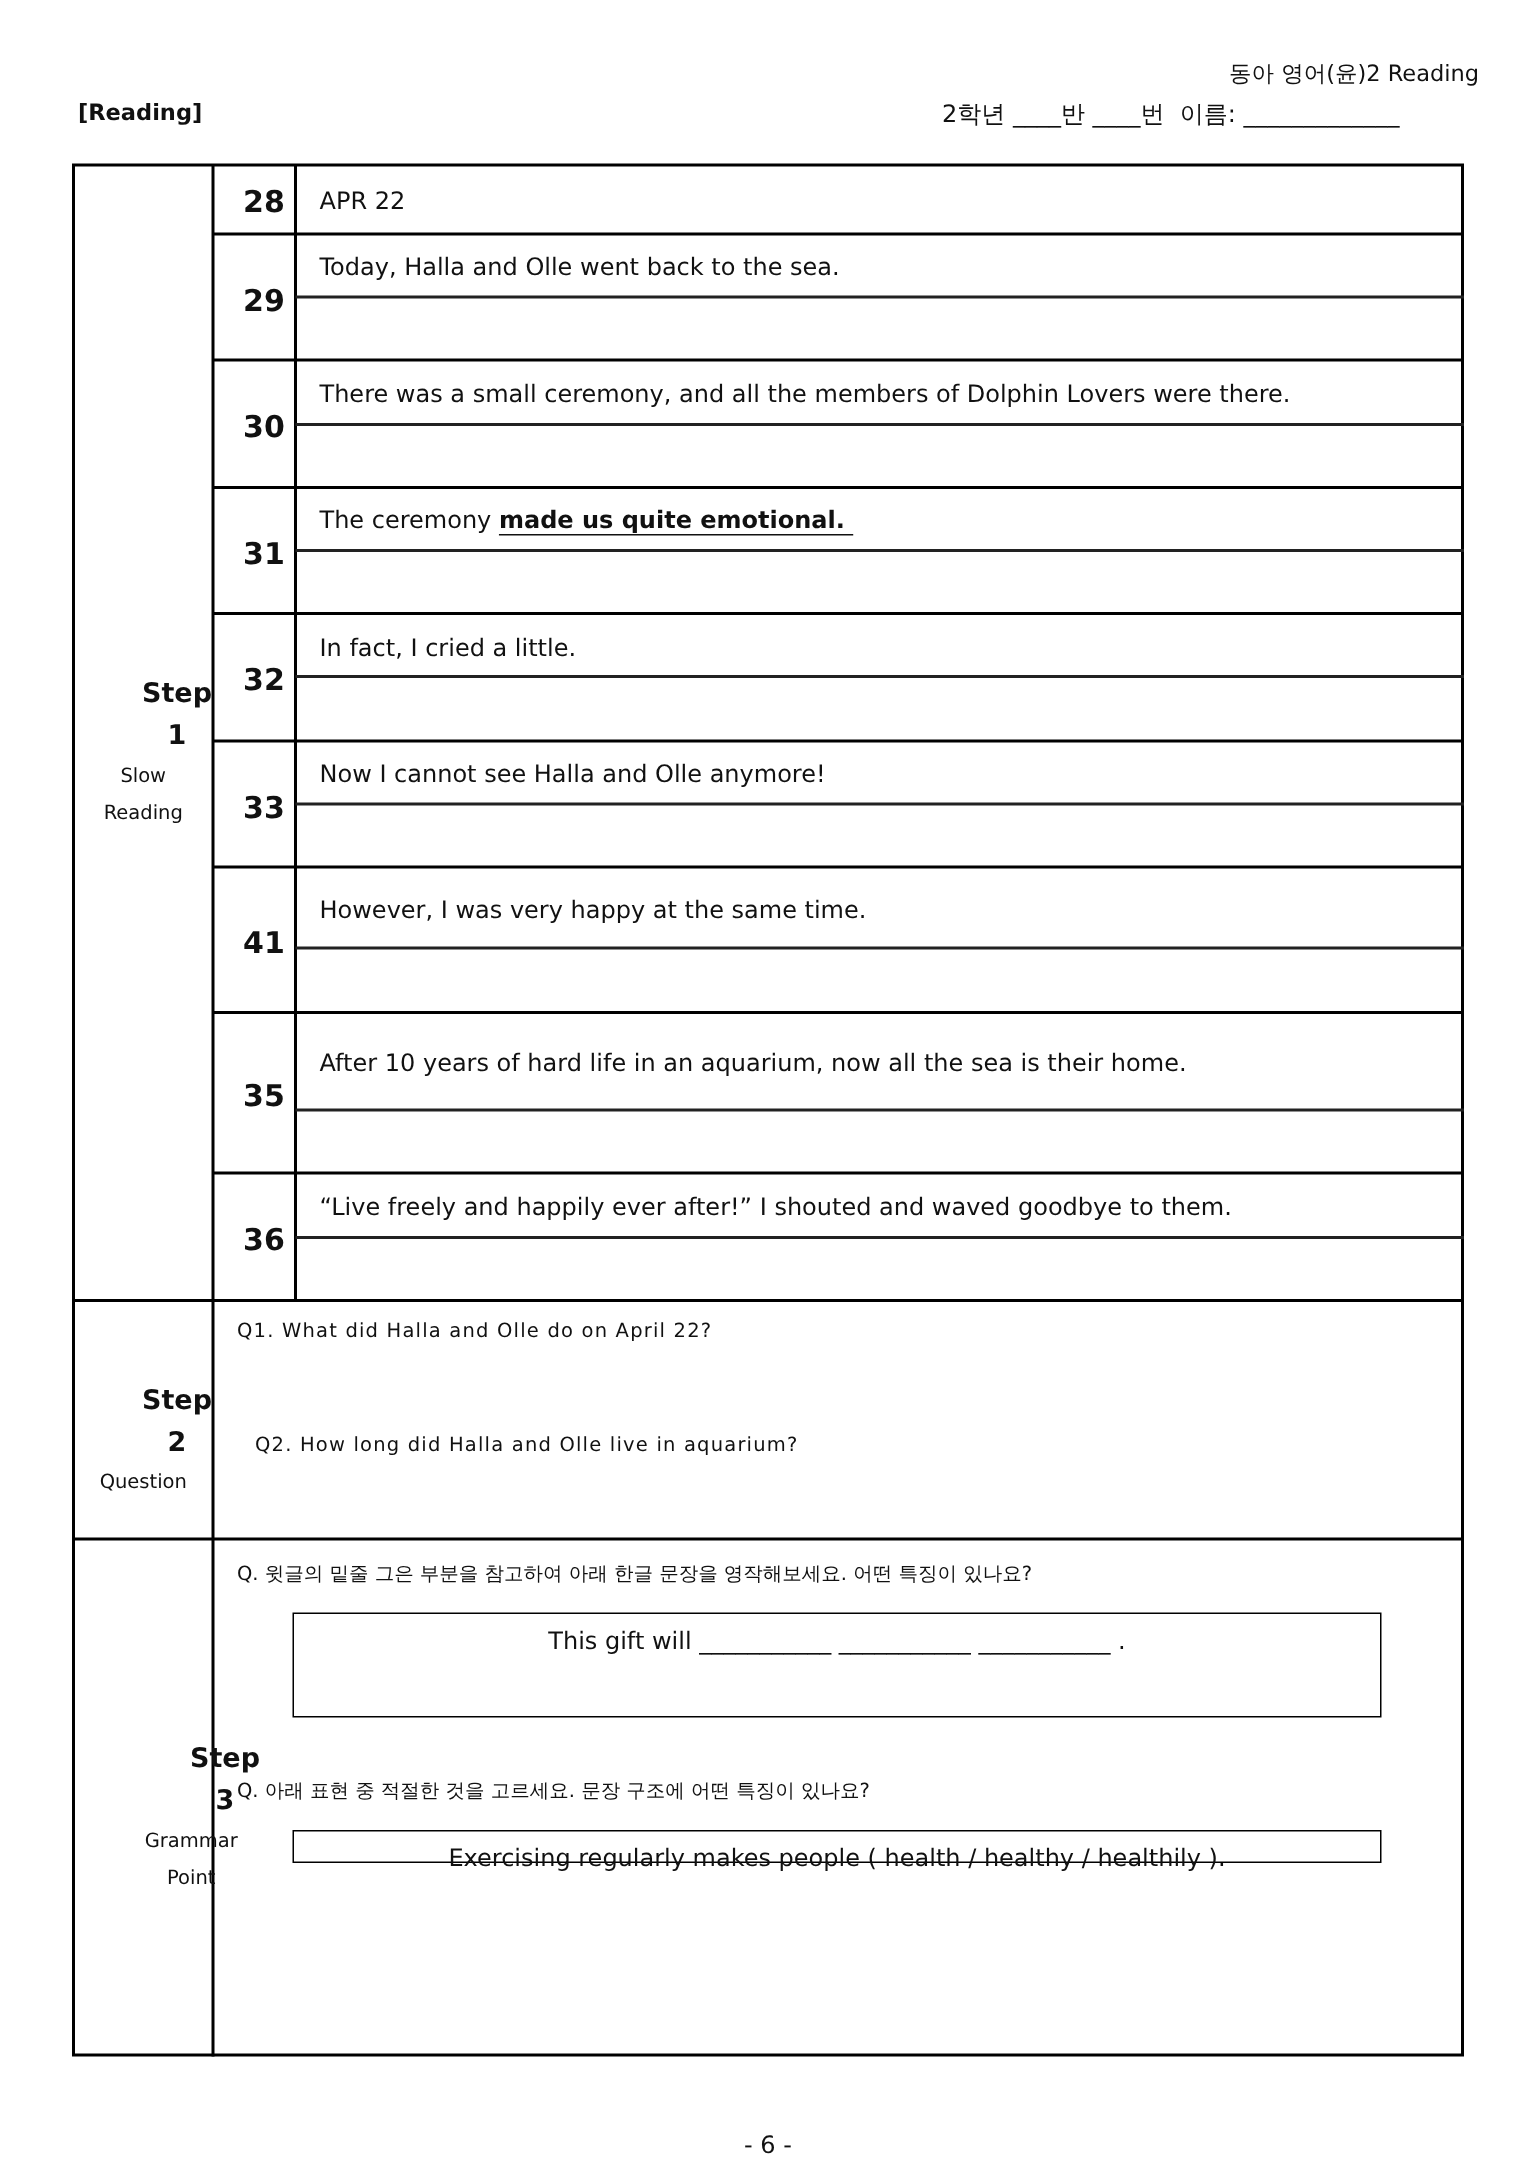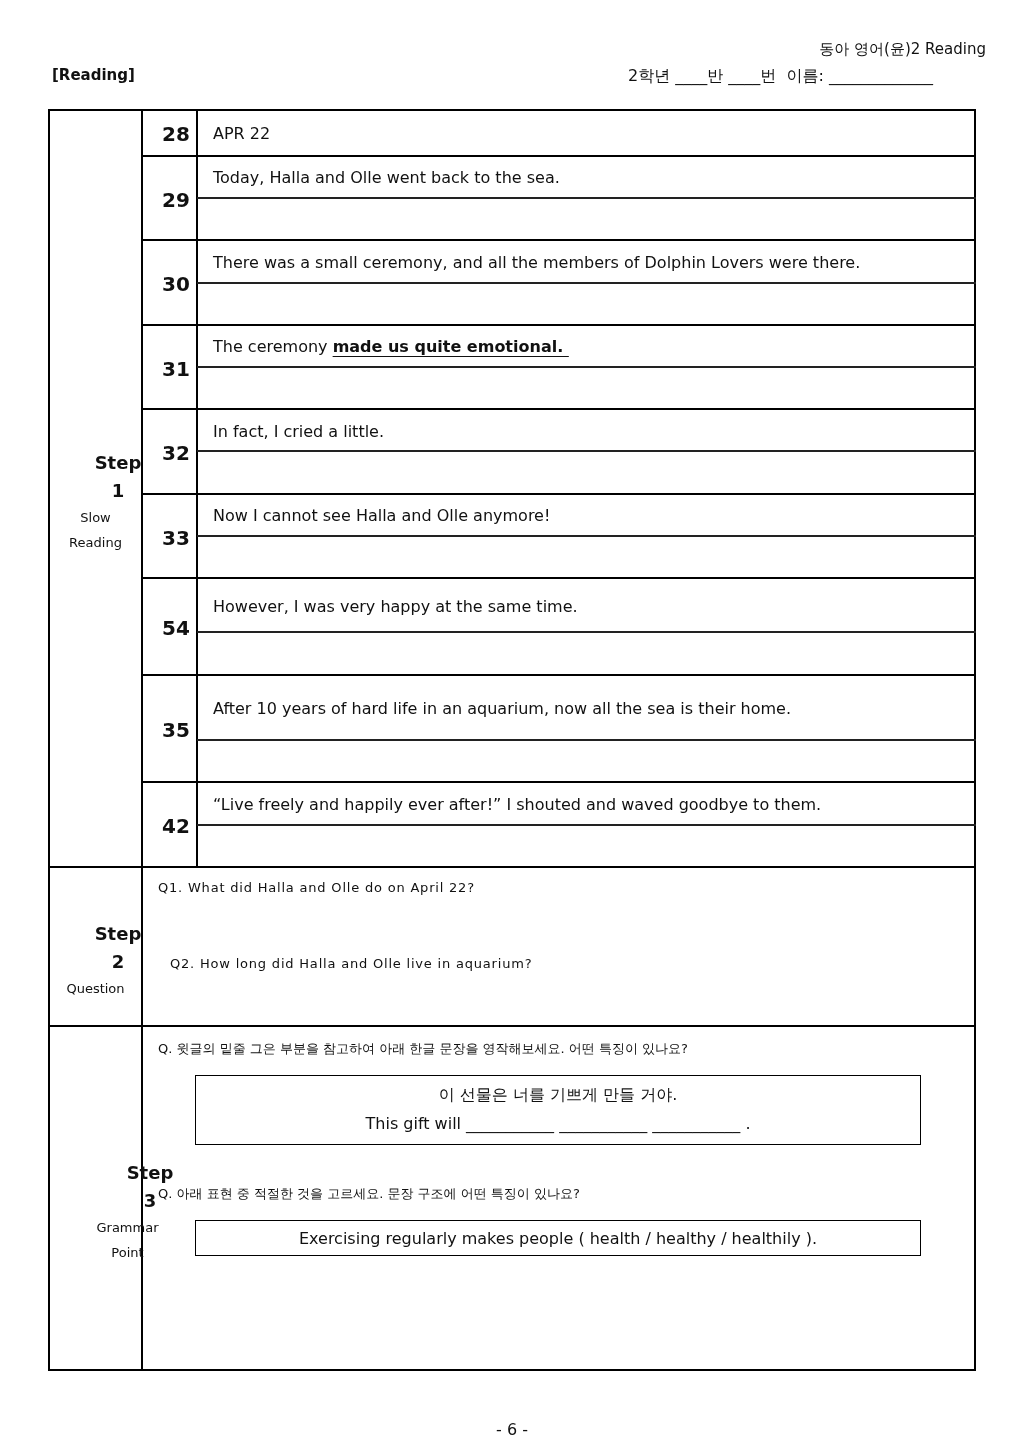--- a/index.html
+++ b/index.html
@@ -59,23 +59,23 @@
   <span class="s">Slow</span>
   <span class="s">Reading</span>
 </div>
 
 <div class="num" style="top:122px;">28</div>
 <div class="num" style="top:188px;">29</div>
 <div class="num" style="top:272px;">30</div>
 <div class="num" style="top:357px;">31</div>
 <div class="num" style="top:441px;">32</div>
 <div class="num" style="top:526px;">33</div>
-<div class="num" style="top:616px;">54</div>
+<div class="num" style="top:616px;">41</div>
 <div class="num" style="top:718px;">35</div>
-<div class="num" style="top:814px;">42</div>
+<div class="num" style="top:814px;">36</div>
 
 <div class="sent" style="top:124px;">APR 22</div>
 <div class="sent" style="top:168px;">Today, Halla and Olle went back to the sea.</div>
 <div class="sent" style="top:253px;">There was a small ceremony, and all the members of Dolphin Lovers were there.</div>
 <div class="sent" style="top:337px;"><span>The ceremony </span><b>made us quite emotional. </b></div>
 <div class="sent" style="top:422px;">In fact, I cried a little.</div>
 <div class="sent" style="top:506px;">Now I cannot see Halla and Olle anymore!</div>
 <div class="sent" style="top:597px;">However, I was very happy at the same time.</div>
 <div class="sent" style="top:699px;">After 10 years of hard life in an aquarium, now all the sea is their home.</div>
 <div class="sent" style="top:795px;">“Live freely and happily ever after!” I shouted and waved goodbye to them.</div>
@@ -87,21 +87,20 @@
 <div class="q" style="top:880px;">Q1. What did Halla and Olle do on April 22?</div>
 <div class="q" style="top:956px;margin-left:12px;">Q2. How long did Halla and Olle live in aquarium?</div>
 
 <div class="step" style="top:1159px;padding-left:32px;">
   <span class="t">Step 3</span>
   <span class="s">Grammar</span>
   <span class="s">Point</span>
 </div>
 <div class="q" style="top:1040px; letter-spacing:0;">Q. 윗글의 밑줄 그은 부분을 참고하여 아래 한글 문장을 영작해보세요. 어떤 특징이 있나요?</div>
 <div class="box" style="left:195px; top:1075px; width:726px; height:70px;">
-  <div style="margin-top:9px;">이 선물은 너를 기쁘게 만들 거야.</div>
   <div style="margin-top:8px; white-space:pre;">This gift will ___________ ___________ ___________ .</div>
 </div>
 <div class="q" style="top:1185px; letter-spacing:0;">Q. 아래 표현 중 적절한 것을 고르세요. 문장 구조에 어떤 특징이 있나요?</div>
-<div class="box" style="left:195px; top:1220px; width:726px; height:36px; line-height:36px;">
+<div class="box" style="left:195px; top:1220px; width:726px; height:22px; line-height:36px;">
   <span>Exercising regularly makes people ( health / healthy / healthily ).</span>
 </div>
 
 <div class="abs footer">- 6 -</div>
 
 </body></html>

